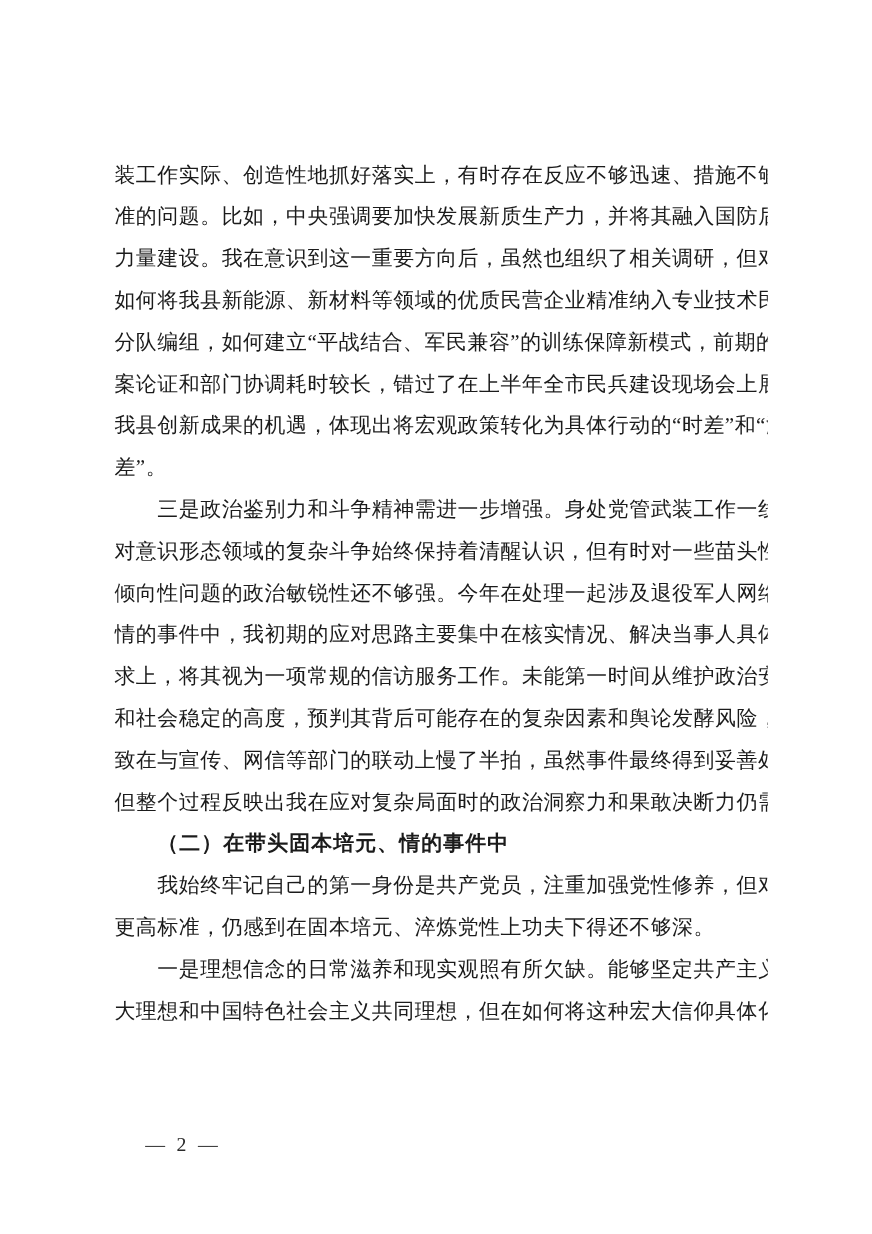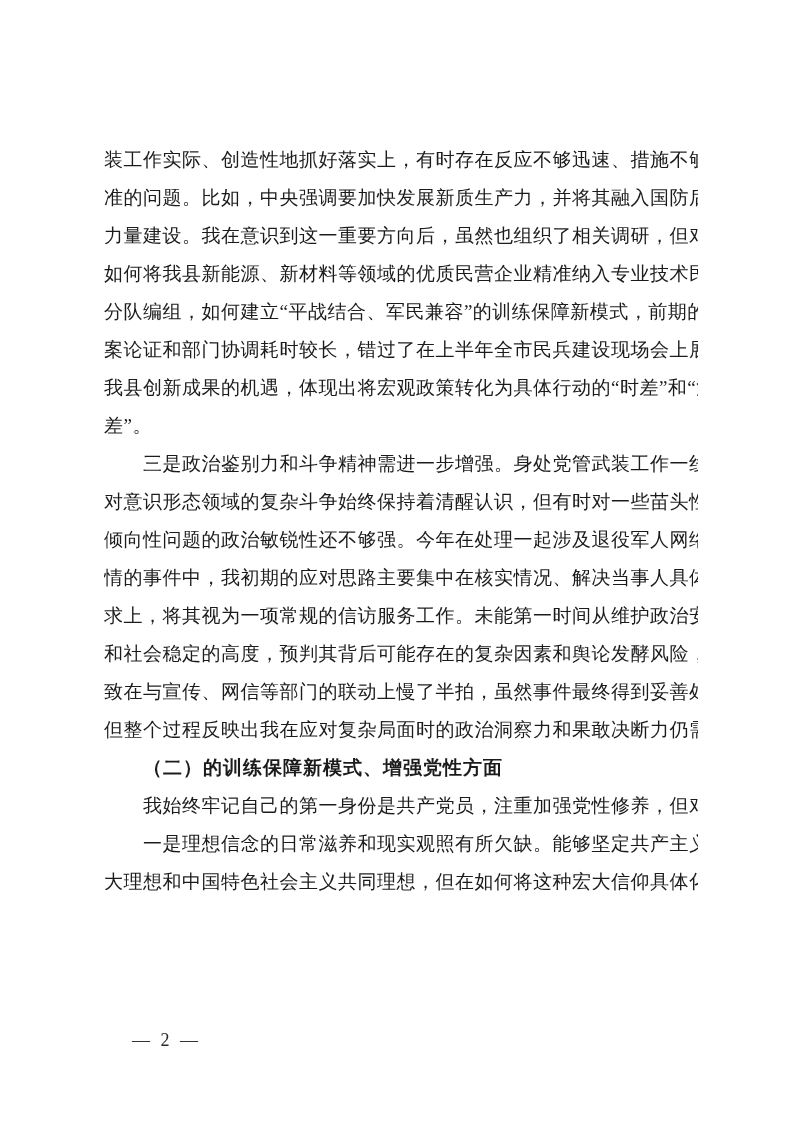--- a/index.html
+++ b/index.html
@@ -76,24 +76,25 @@
         <div class="line indent">三是政治鉴别力和斗争精神需进一步增强。身处党管武装工作一线，</div>
         <div class="line">对意识形态领域的复杂斗争始终保持着清醒认识，但有时对一些苗头性、</div>
         <div class="line">倾向性问题的政治敏锐性还不够强。今年在处理一起涉及退役军人网络舆</div>
         <div class="line">情的事件中，我初期的应对思路主要集中在核实情况、解决当事人具体诉</div>
         <div class="line">求上，将其视为一项常规的信访服务工作。未能第一时间从维护政治安全</div>
         <div class="line">和社会稳定的高度，预判其背后可能存在的复杂因素和舆论发酵风险，导</div>
         <div class="line">致在与宣传、网信等部门的联动上慢了半拍，虽然事件最终得到妥善处置，</div>
         <div class="line">但整个过程反映出我在应对复杂局面时的政治洞察力和果敢决断力仍需</div>
       </div>
       <div class="block heading">
-        <div class="line indent flush">（二）的训练保障新模式、增强党性方面</div>
+        <div class="line indent flush">（二）在带头固本培元、情的事件中</div>
       </div>
       <div class="block paragraph">
         <div class="line indent">我始终牢记自己的第一身份是共产党员，注重加强党性修养，但对照</div>
+        <div class="line flush">更高标准，仍感到在固本培元、淬炼党性上功夫下得还不够深。</div>
       </div>
       <div class="block paragraph">
         <div class="line indent">一是理想信念的日常滋养和现实观照有所欠缺。能够坚定共产主义远</div>
         <div class="line">大理想和中国特色社会主义共同理想，但在如何将这种宏大信仰具体化为</div>
       </div>
     </div>
   <div class="footer">— 2 —</div>
 </div>
 
 </body></html>

